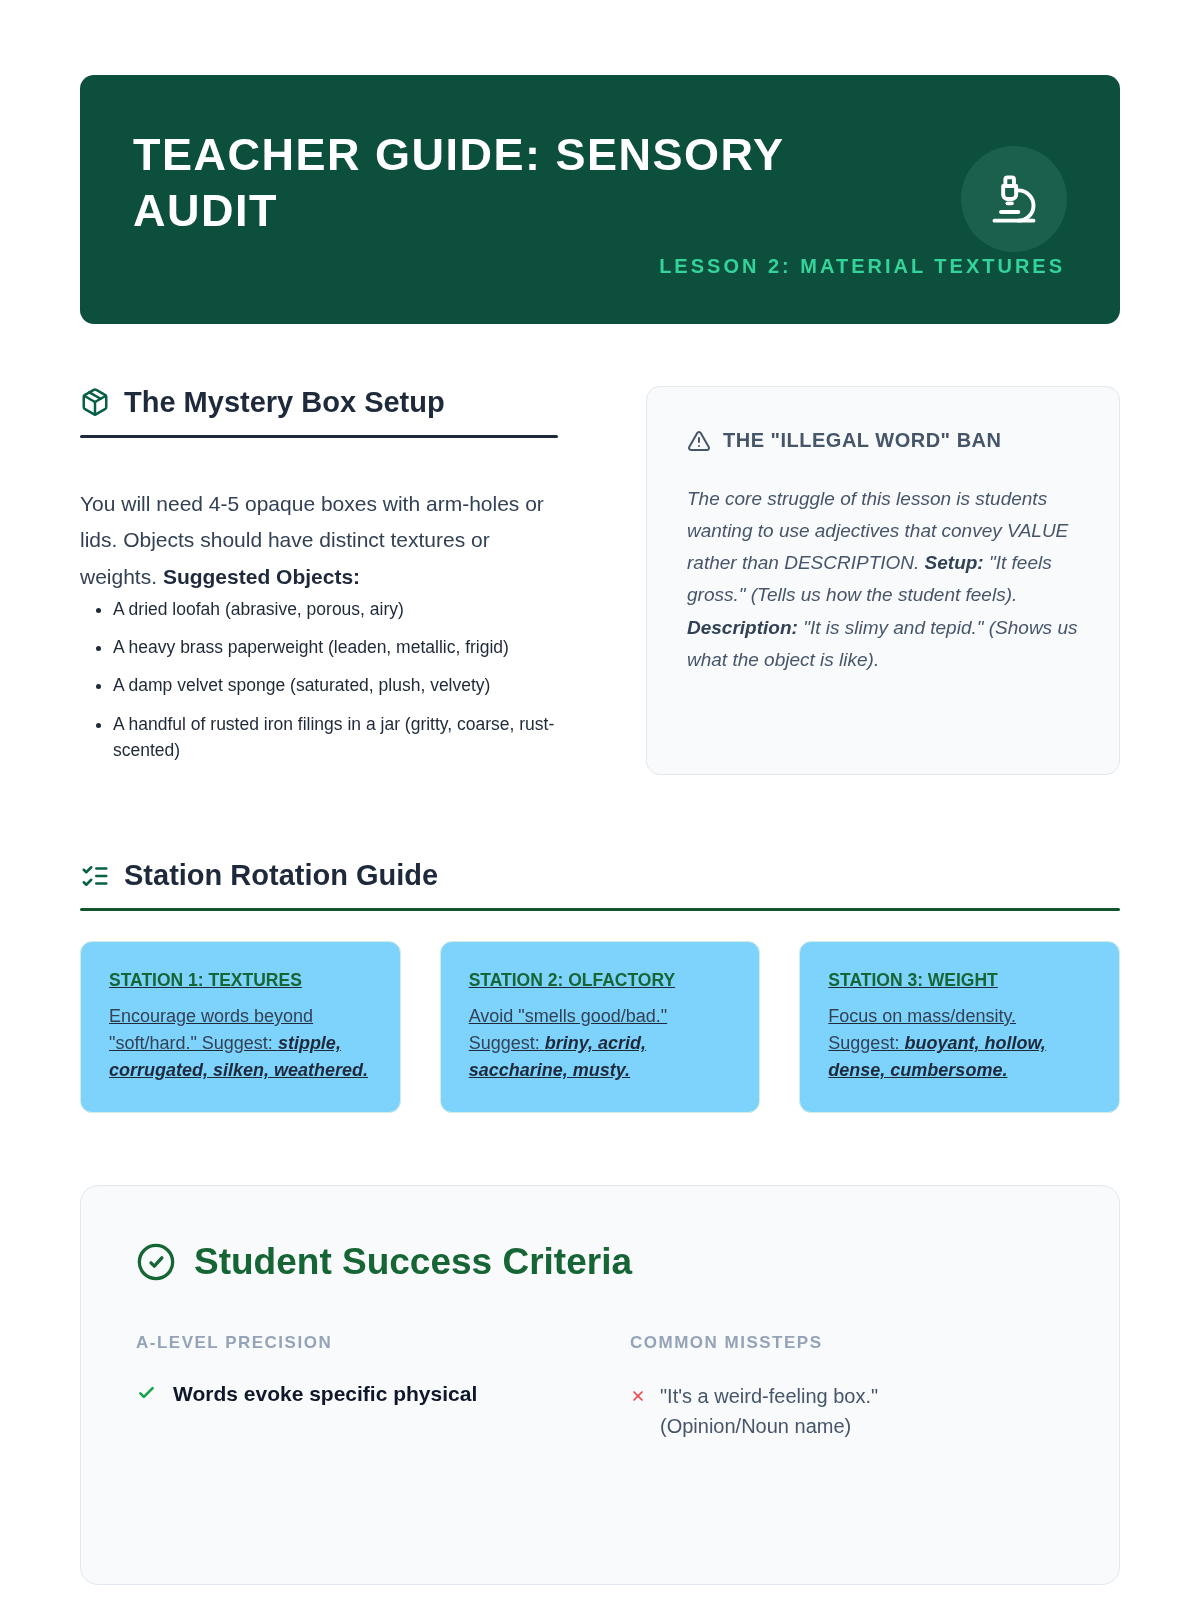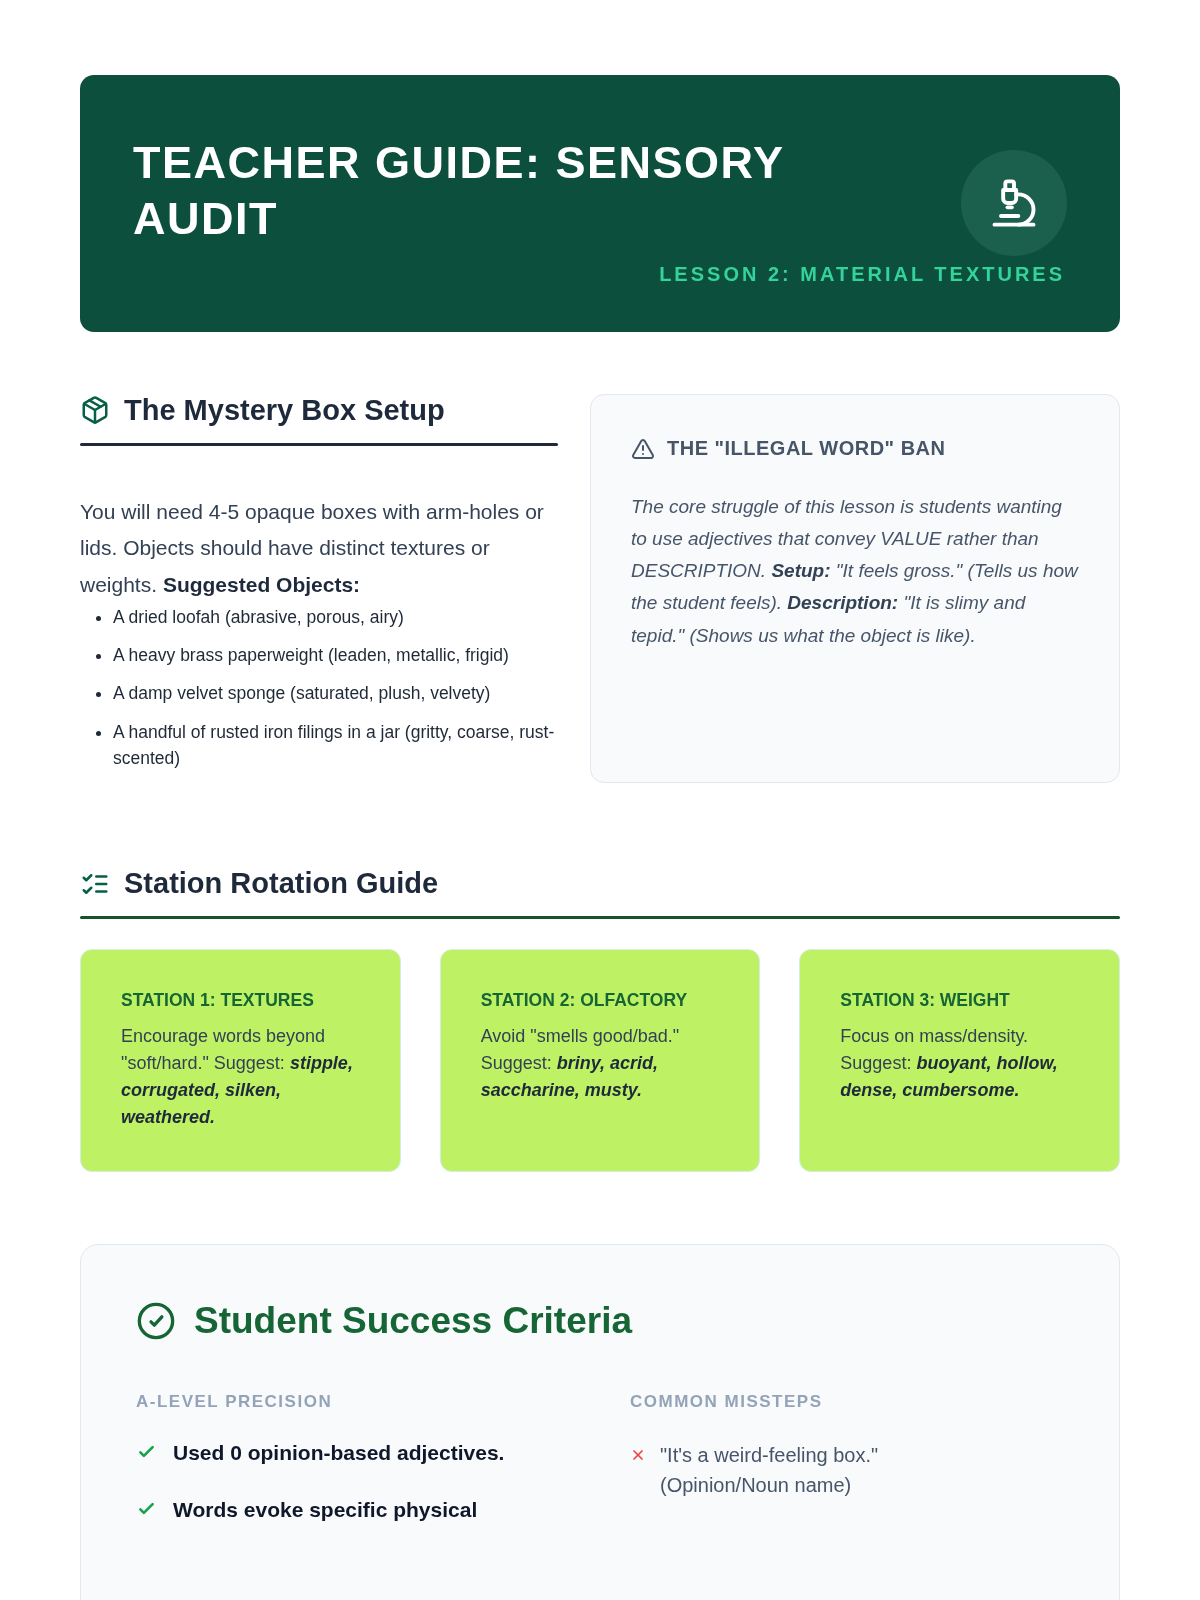--- a/index.html
+++ b/index.html
@@ -4,59 +4,59 @@
 <style>
   * { margin:0; padding:0; box-sizing:border-box; }
   html,body { width:1200px; height:1600px; overflow:hidden; background:#ffffff;
               font-family:"Liberation Sans", sans-serif; color:#1e293b; }
   .page { width:1200px; padding:0 80px; }
 
   
   .banner { margin-top:75px; background:#0d4f3d; border-radius:14px;
             padding:52px 55px 46px 53px; position:relative; }
   .banner h1 { color:#ffffff; font-size:45px; font-weight:800; letter-spacing:1.5px;
-               line-height:1.24; max-width:780px;margin-top:8px; }
+               line-height:1.24; max-width:780px; }
   .banner-sub { margin-top:16px; color:#34d399; font-size:20px; font-weight:700;
                 letter-spacing:3px;text-align:right; }
   .banner-icon { position:absolute; right:53px; top:50%; transform:translateY(-50%);
                  width:106px; height:106px; border-radius:50%; background:#1a604c;
                  display:flex; align-items:center; justify-content:center; }
   .banner-icon svg { width:52px; height:52px; }
 
   
   .sec-head { display:flex; align-items:center; gap:14px; }
   .sec-head h2 { font-size:29px; font-weight:700; color:#1e293b; }
   .sec-icon svg { width:30px; height:30px; display:block; }
   .rule { height:3px; margin-top:16px; border-radius:2px; }
   .rule-dark { background:#1e293b; }
   .rule-green { background:#14532d; }
 
   
   .mystery { margin-top:62px; display:grid; grid-template-columns:478px 1fr;
-             column-gap:32px; }
+             column-gap:88px; }
   .intro { margin-top:48px; font-size:21px; line-height:1.75; color:#334155; }
   .intro strong { color:#1e293b; font-weight:700; }
   .bullets { padding-left:33px; }
   .bullets li { font-size:17.5px; line-height:1.5; color:#1f2937; margin-bottom:12px; }
 
   .ban-card { background:#f8fafc; border:1px solid #e2e8f0; border-radius:14px;
               padding:42px 40px; }
   .ban-head { display:flex; align-items:center; gap:12px; }
   .ban-head h3 { font-size:20px; font-weight:700; color:#475569; letter-spacing:0.5px; }
   .ban-head svg { width:24px; height:24px; display:block; }
   .ban-body { margin-top:30px; font-style:italic; font-size:19px; line-height:1.7;
               color:#475569; }
   .ban-body strong { font-weight:700; color:#334155; }
 
   
   .stations { margin-top:84px; }
   .station-grid { margin-top:30px; display:grid; grid-template-columns:repeat(3,1fr);
                   gap:39px; }
-  .station-card { background:#bef264; border:1px solid #d3efe0; border-radius:12px;
-                  padding:40px; }
+  .station-card { background:#7dd3fc; border:1px solid #d3efe0; border-radius:12px;
+                  padding:28px;text-decoration:underline; }
   .station-card h3 { font-size:17.5px; font-weight:700; color:#166534; }
   .station-card p { margin-top:12px; font-size:18px; line-height:1.5; color:#334155; }
   .station-card em { font-weight:700; font-style:italic; color:#1e293b;text-align:center; }
 
   
   .success-card { margin-top:72px; background:#f8fafc; border:1px solid #e2e8f0;
                   border-radius:18px; padding:55px; min-height:400px; }
   .success-head { display:flex; align-items:center; gap:18px; }
   .success-head svg { width:40px; height:40px; display:block; }
   .success-head h2 { font-size:37px; font-weight:800; color:#166534; }
@@ -189,26 +189,20 @@
       <h2>Student Success Criteria</h2>
     </div>
 
     <div class="success-grid">
       <div class="crit-col">
         <div class="crit-label">A-LEVEL PRECISION</div>
         <div class="crit-item">
           <svg viewBox="0 0 24 24" fill="none" stroke="#16a34a" stroke-width="3" stroke-linecap="round" stroke-linejoin="round">
               <path d="m5 13 4 4L19 7"></path>
             </svg>
-          <span class="crit-text">Used 0 opinion-based adjectives.</span>
-        </div>
-        <div class="crit-item">
-          <svg viewBox="0 0 24 24" fill="none" stroke="#16a34a" stroke-width="3" stroke-linecap="round" stroke-linejoin="round">
-              <path d="m5 13 4 4L19 7"></path>
-            </svg>
           <span class="crit-text">Words evoke specific physical</span>
         </div>
       </div>
 
       <div class="crit-col">
         <div class="crit-label">COMMON MISSTEPS</div>
         <div class="miss-item">
           <svg viewBox="0 0 24 24" fill="none" stroke="#ef4444" stroke-width="2.6" stroke-linecap="round">
               <path d="M6 6l12 12"></path>
               <path d="M18 6 6 18"></path>

